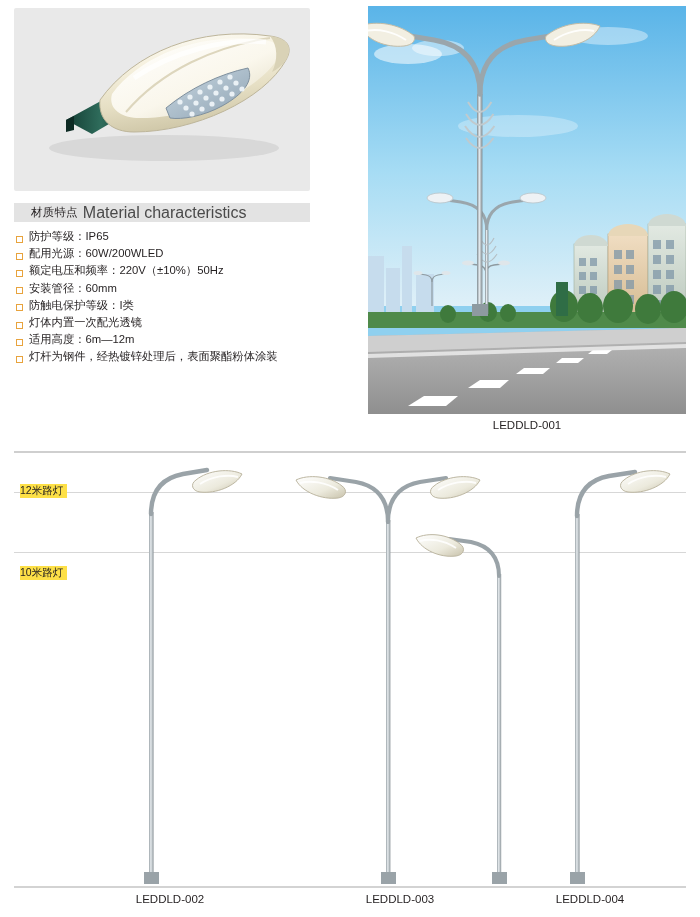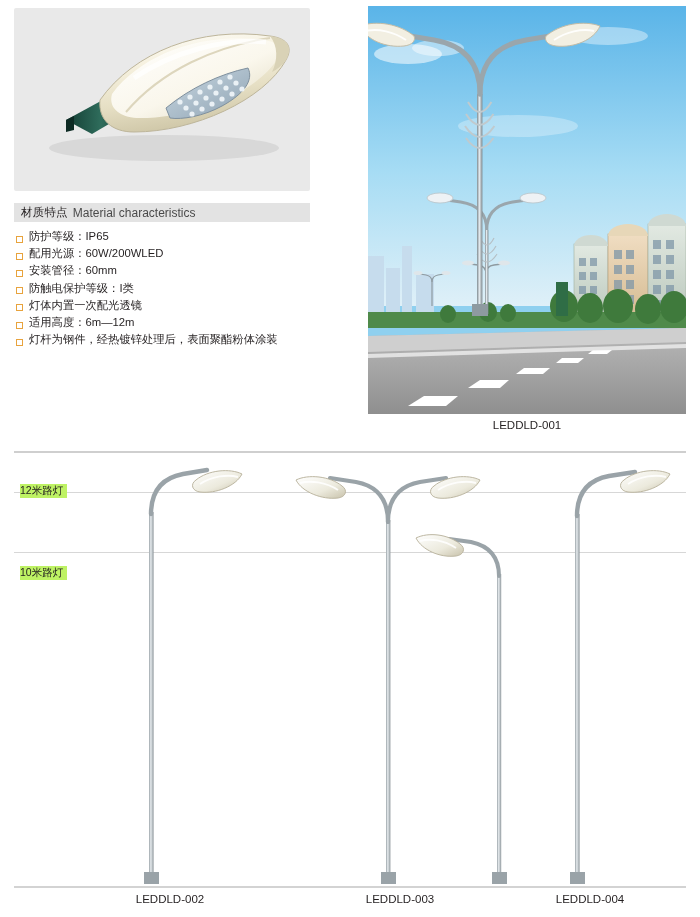--- a/index.html
+++ b/index.html
@@ -32,30 +32,30 @@
   
   .mat-head {
     position: absolute;
     left: 14px;
     top: 203px;
     width: 296px;
     height: 19px;
     background: #e3e3e3;
     display: flex;
     align-items: center;
-    padding-left: 7px;
+    padding-left: 17px;
     box-sizing: border-box;
   }
   .mat-head .cn {
     font-size: 11.5px;
     color: #231f20;
     letter-spacing: .2px;
   }
   .mat-head .en {
-    font-size: 12px;
+    font-size: 16px;
     color: #4a4a4a;
     margin-left: 5px;
   }
 
   
   .feature-list {
     position: absolute;
     left: 16px;
     top: 228px;
     width: 330px;
@@ -124,21 +124,21 @@
     left: 14px;
     width: 672px;
     height: 1px;
     background: #d7d7d7;
   }
   .guide-label {
     position: absolute;
     left: 20px;
     font-size: 10.5px;
     color: #231f20;
-    background: #bef264;
+    background: #fde047;
     padding-right: 4px;
   }
   .ground-line {
     position: absolute;
     left: 14px;
     top: 424px;
     width: 672px;
     height: 2px;
     background: #d3d3d3;
   }
@@ -224,20 +224,24 @@
 </div>
 
 <div class="feature-list">
   <div class="feature-row">
     <span class="checkbox"></span>
     <span>防护等级：IP65</span>
   </div>
   <div class="feature-row">
     <span class="checkbox"></span>
     <span>配用光源：60W/200WLED</span>
+  </div>
+  <div class="feature-row">
+    <span class="checkbox"></span>
+    <span>额定电压和频率：220V（±10%）50Hz</span>
   </div>
   <div class="feature-row">
     <span class="checkbox"></span>
     <span>安装管径：60mm</span>
   </div>
   <div class="feature-row">
     <span class="checkbox"></span>
     <span>防触电保护等级：I类</span>
   </div>
   <div class="feature-row">

